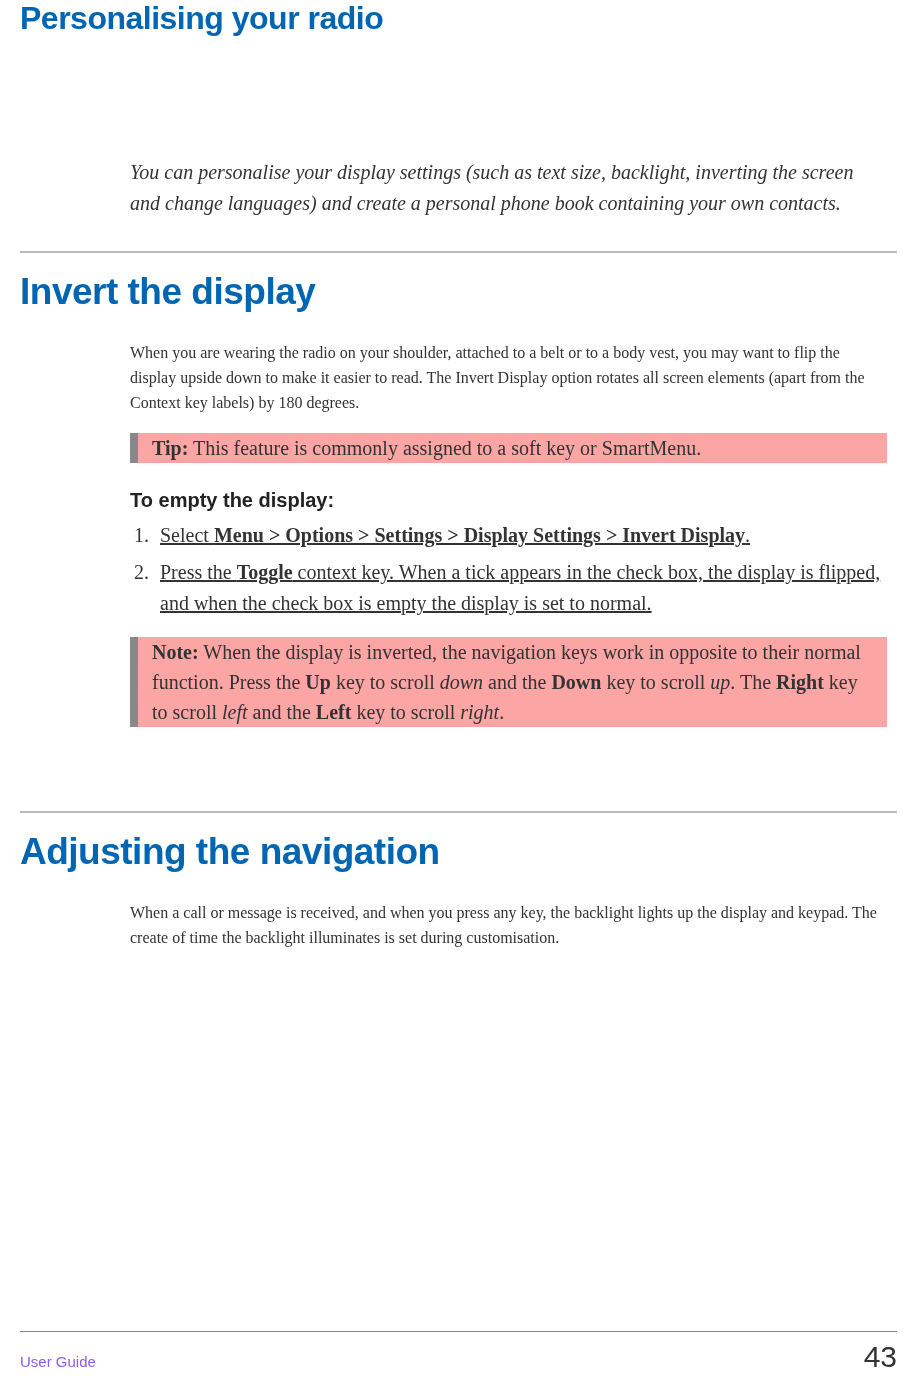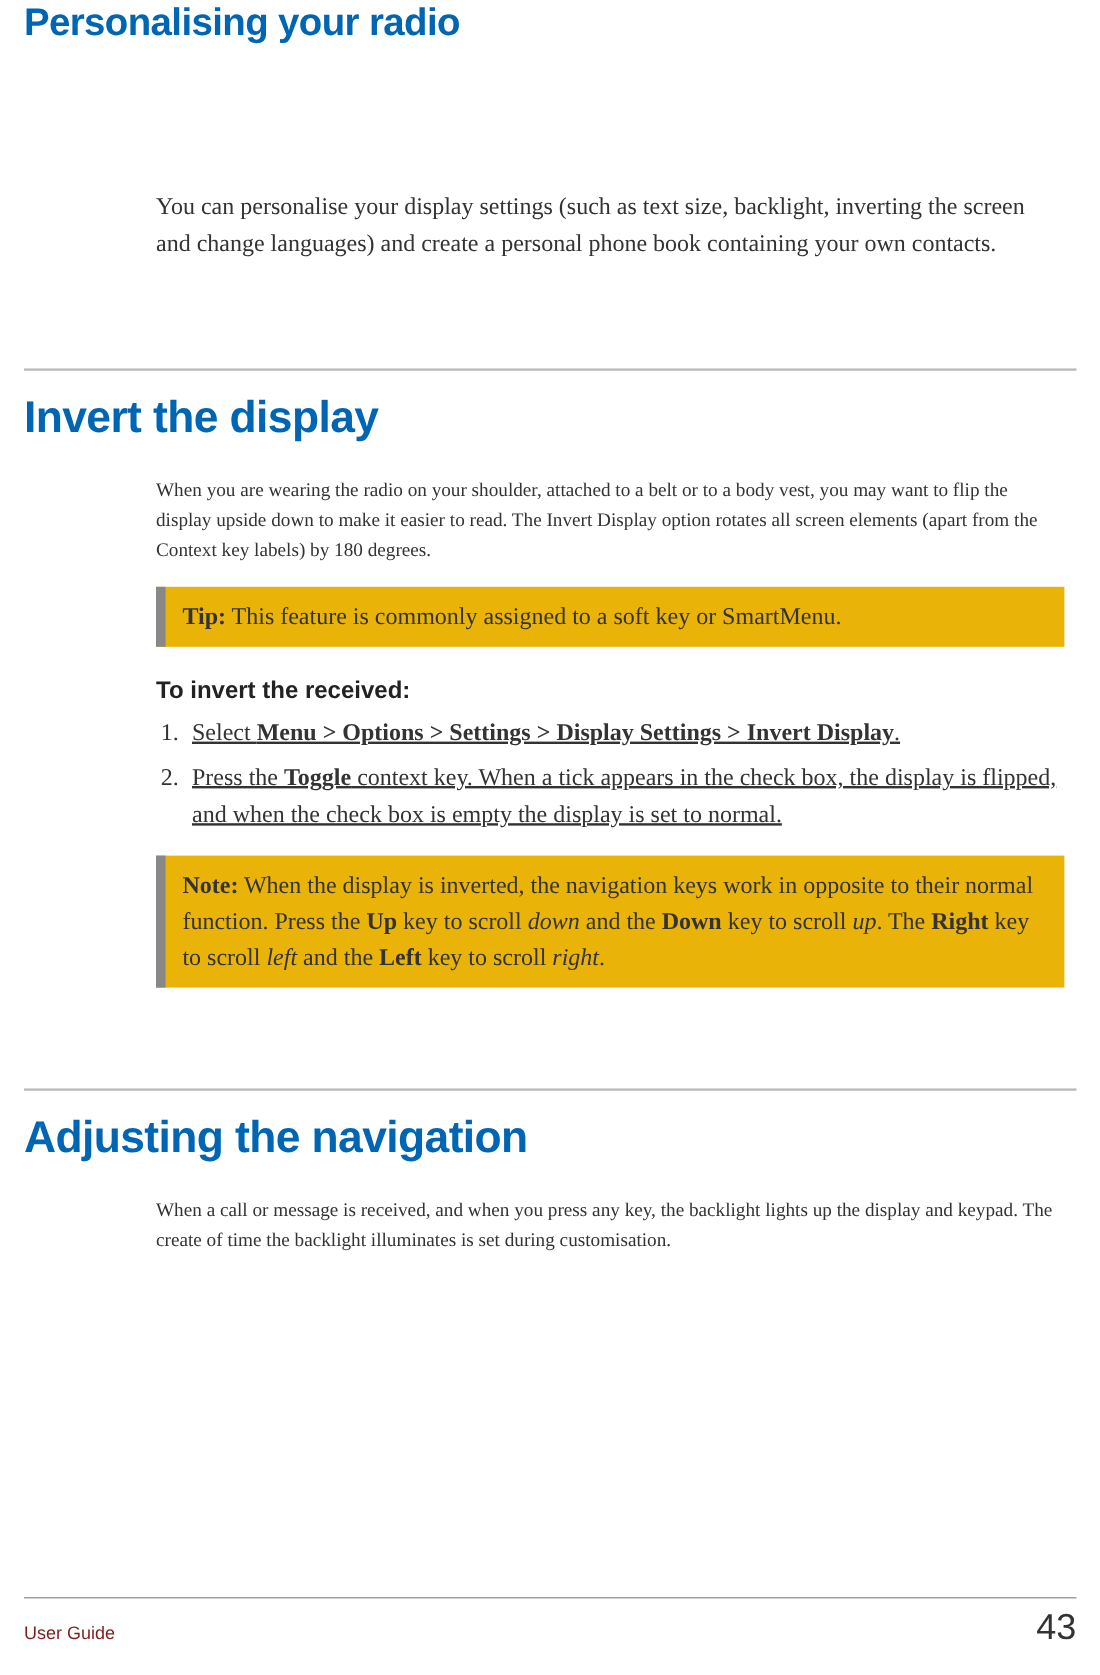--- a/index.html
+++ b/index.html
@@ -22,21 +22,22 @@
       letter-spacing: -0.5px;
     }
     .content-indent {
       margin-left: 110px;
       margin-right: 10px;
     }
     .intro-para {
       font-size: 20px;
       line-height: 1.55;
       color: #333;
-      margin-bottom: 88px;
+      margin-bottom: 32px;
+      font-style: italic;
     }
     .section-rule {
       border: none;
       border-top: 2px solid #bbb;
       margin-bottom: 18px;
     }
     .section-heading {
       font-family: Verdana, Geneva, sans-serif;
       font-weight: bold;
       color: #0066b3;
@@ -44,23 +45,23 @@
       margin-bottom: 28px;
       letter-spacing: -0.5px;
     }
     .body-para {
       font-size: 16px;
       line-height: 1.55;
       color: #333;
       margin-bottom: 18px;
     }
     .callout {
-      background: #eab308;
+      background: #fca5a5;
       border-left: 8px solid #888;
-      padding: 10px 14px;
+      padding: 0 14px;
       font-size: 20px;
       line-height: 1.5;
       margin-bottom: 26px;
     }
     .callout-label { font-weight: bold; }
     .subheading {
       font-family: Verdana, Geneva, sans-serif;
       font-weight: bold;
       font-size: 20px;
       color: #222;
@@ -84,21 +85,21 @@
       bottom: 22px;
       left: 20px;
       right: 20px;
       border-top: 1px solid #888;
       padding-top: 8px;
       display: flex;
       justify-content: space-between;
       align-items: baseline;
       font-family: Verdana, Geneva, sans-serif;
     }
-    .footer-left { font-size: 15px; color: #7f1d1d; text-align: right; }
+    .footer-left { font-size: 15px; color: #8b5cf6; text-align: right; }
     .footer-right { font-size: 30px; color: #333; }
   </style>
 </head>
 <body>
 
 <h1 class="page-title">Personalising your radio</h1>
 
 <div class="content-indent">
   <p class="intro-para">You can personalise your display settings (such as text size, backlight, inverting the screen and change languages) and create a personal phone book containing your own contacts.</p>
 </div>
@@ -106,21 +107,21 @@
 <hr class="section-rule">
 <h2 class="section-heading">Invert the display</h2>
 
 <div class="content-indent">
   <p class="body-para">When you are wearing the radio on your shoulder, attached to a belt or to a body vest, you may want to flip the display upside down to make it easier to read. The Invert Display option rotates all screen elements (apart from the Context key labels)  by 180 degrees.</p>
 
   <div class="callout">
     <span class="callout-label">Tip:</span><span>  This feature is commonly assigned to a soft key or SmartMenu.</span>
   </div>
 
-  <p class="subheading">To invert the received:</p>
+  <p class="subheading">To empty the display:</p>
 
   <ol class="steps">
     <li><span>Select </span><span class="b">Menu &gt; Options &gt; Settings &gt; Display Settings &gt; Invert Display</span><span>.</span></li>
     <li><span>Press the </span><span class="b">Toggle</span><span> context key. When a tick appears in the check box, the display is flipped, and when the check box is empty the display is set to normal.</span></li>
   </ol>
 
   <div class="callout">
     <span class="callout-label">Note:</span><span>  When the display is inverted, the navigation keys work in opposite to their normal function. Press the </span><span class="b">Up</span><span> key to scroll </span><span class="i">down</span><span> and the </span><span class="b">Down</span><span> key to scroll </span><span class="i">up</span><span>. The </span><span class="b">Right</span><span> key to scroll </span><span class="i">left</span><span> and the </span><span class="b">Left</span><span> key to scroll </span><span class="i">right</span><span>.</span>
   </div>
 </div>

